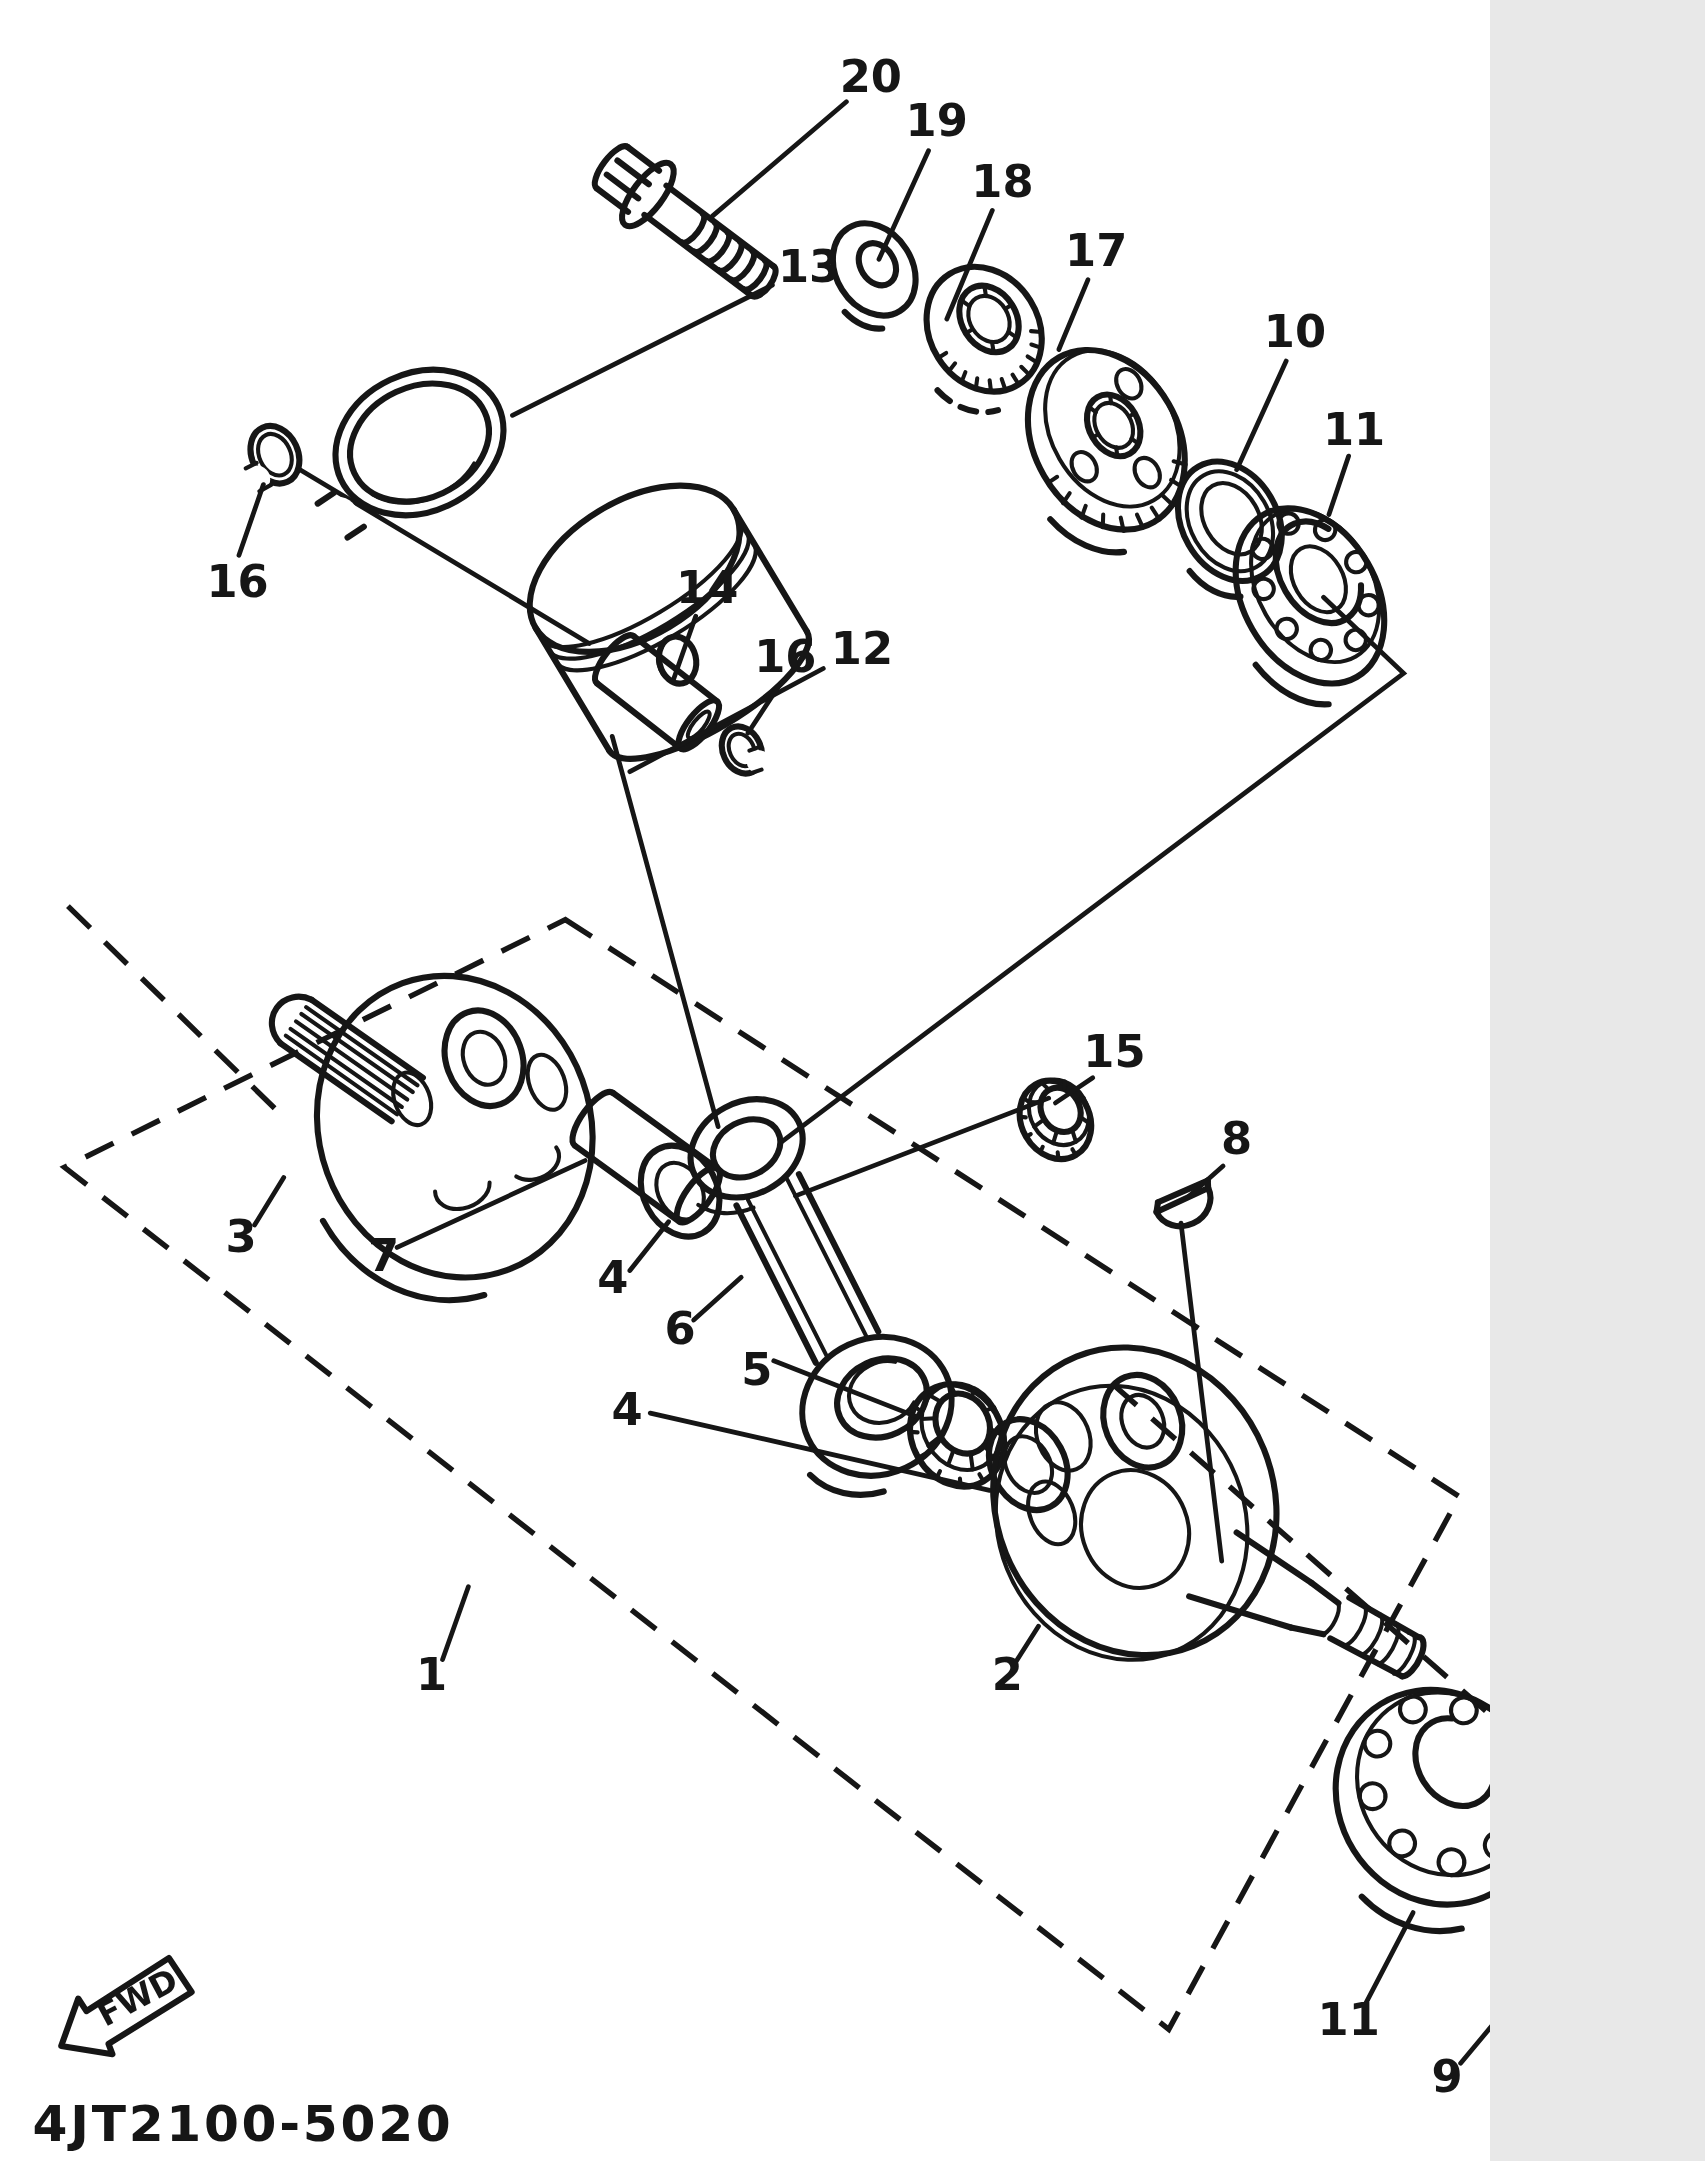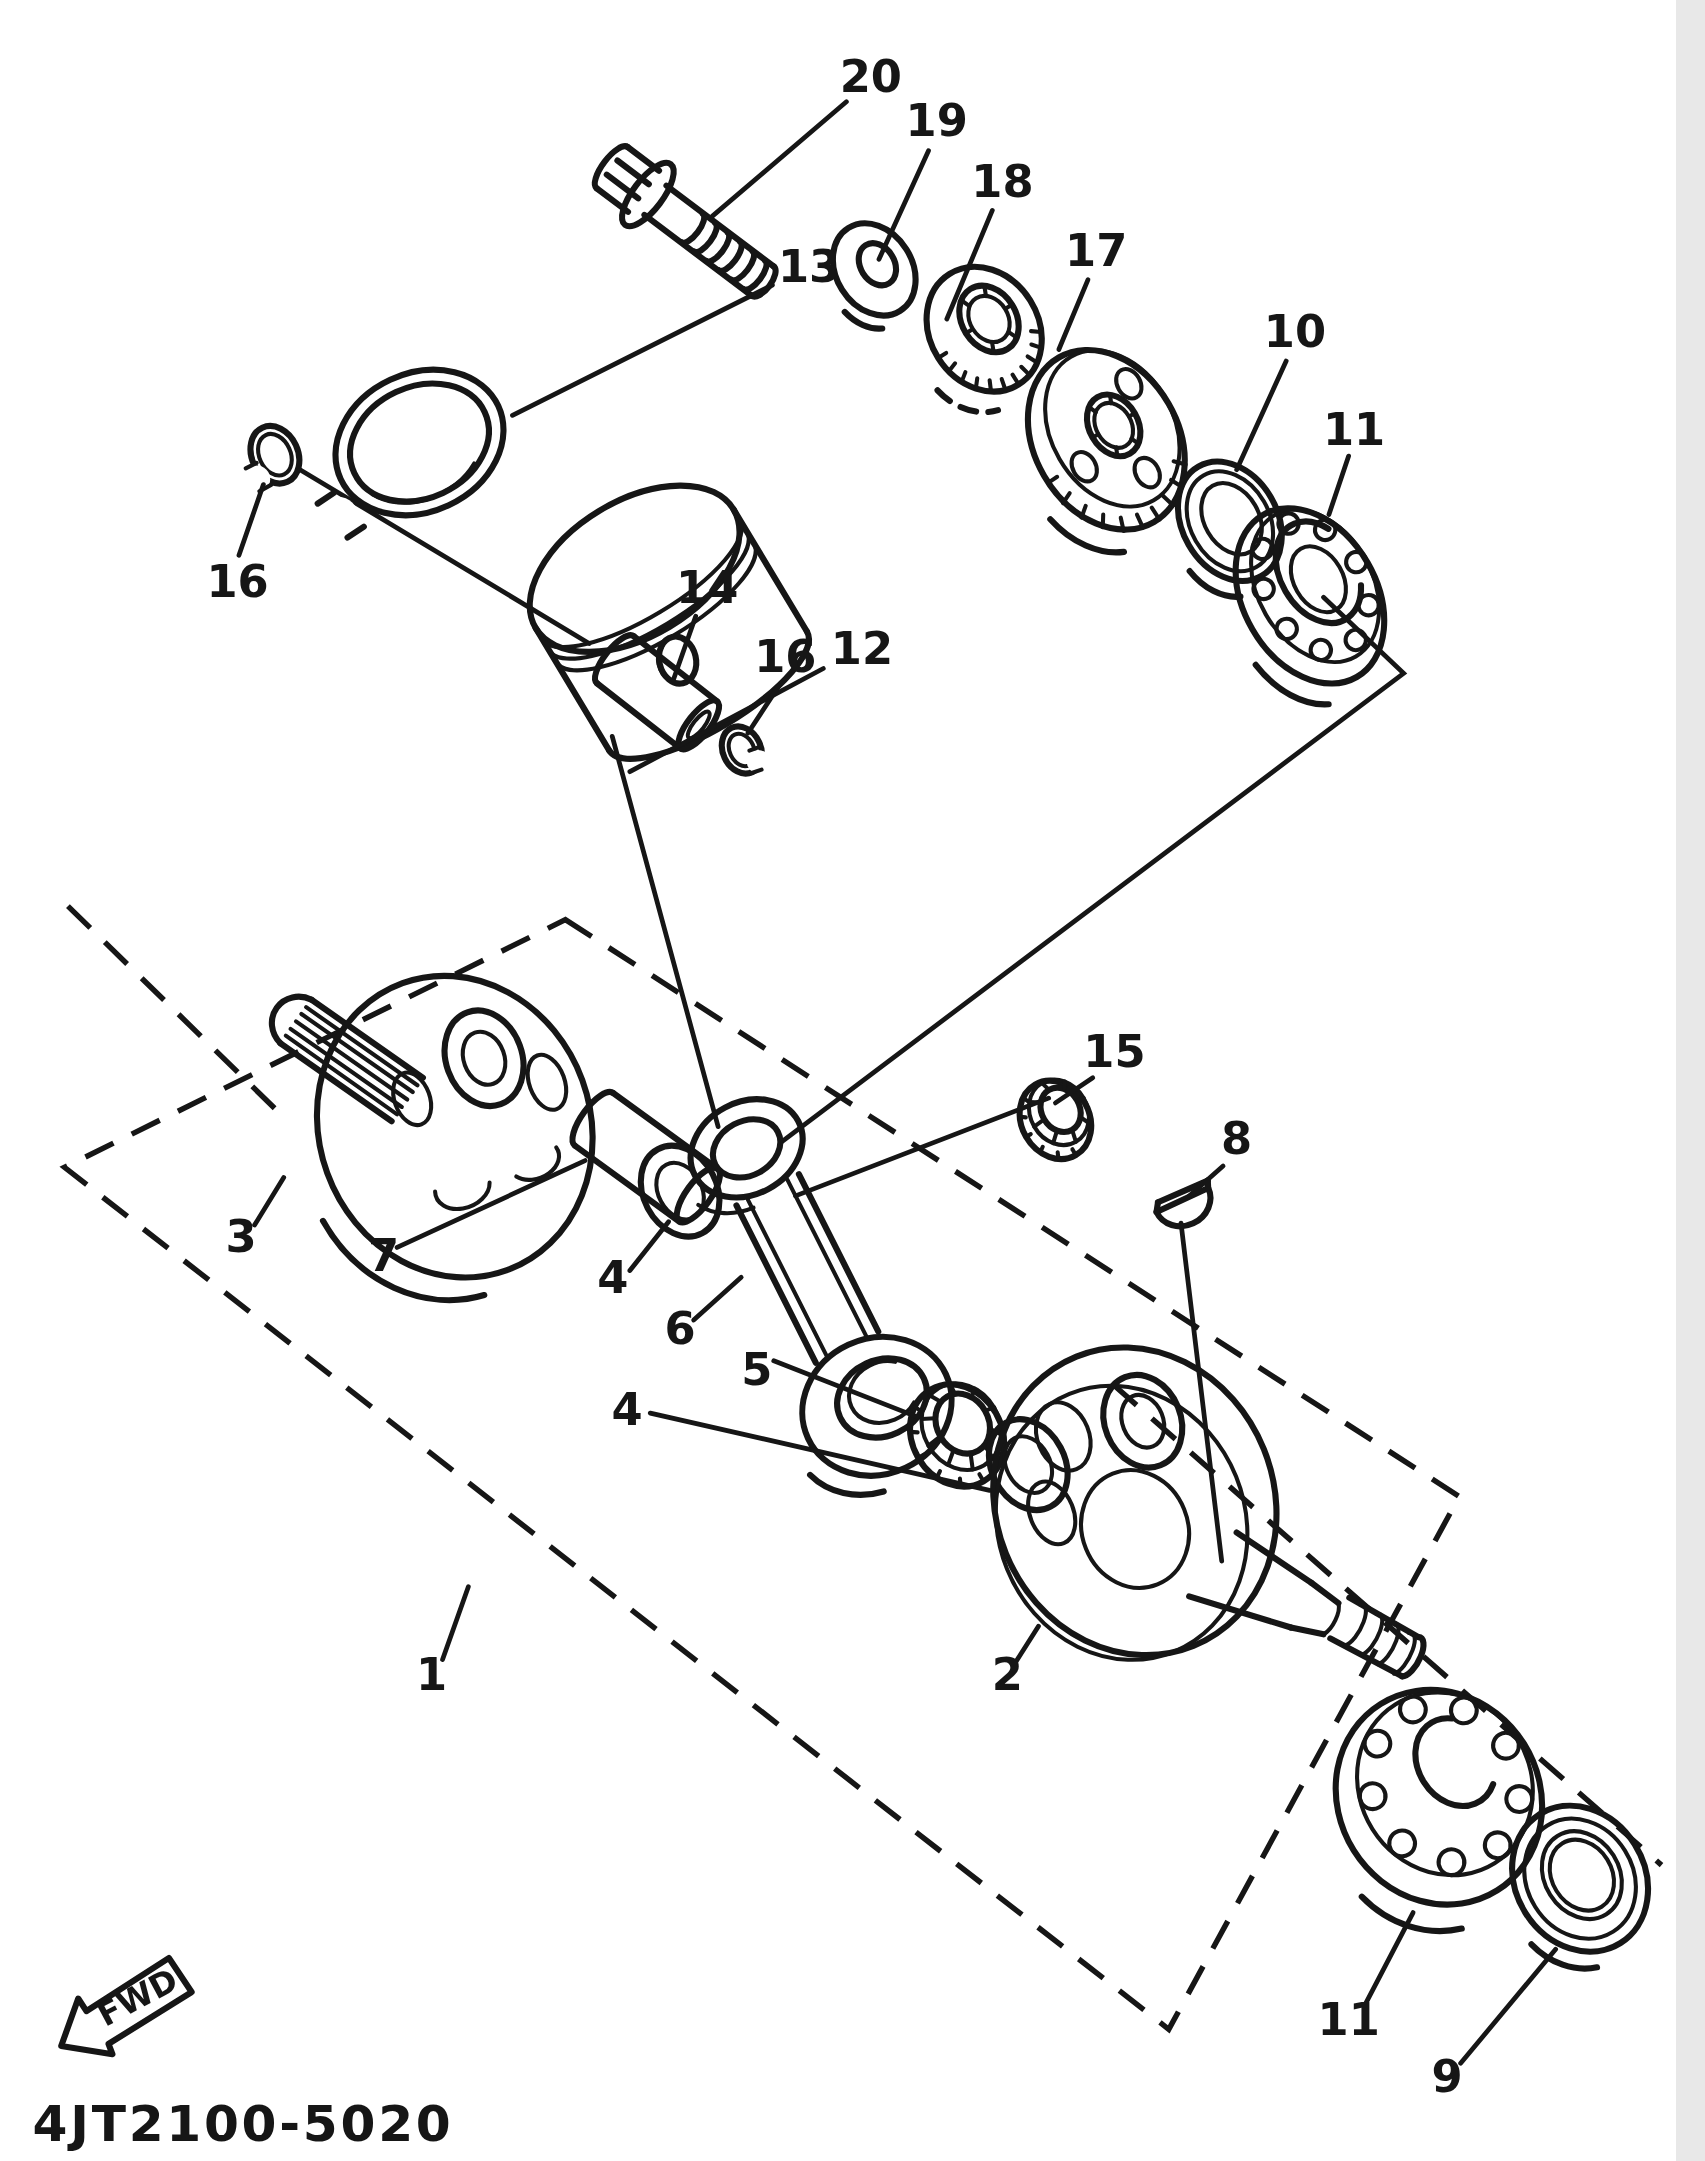--- a/index.html
+++ b/index.html
@@ -1,18 +1,18 @@
 <!DOCTYPE html>
 <html style="--ink: #161616; --paper: #ffffff;font-size:11px"><head>
 <meta charset="utf-8">
 <style>
   :root { --ink:#161616; --paper:#ffffff; }
   html,body { margin:0; padding:0; background:#e8e8e8; }
   #stage {
-    position:relative; width:1676px; height:2161px;
+    position:relative; width:1490px; height:2161px;
     background:var(--paper); overflow:hidden;
     font-family:"DejaVu Sans", sans-serif;
   }
   svg { display:block; }
   .art   { stroke:var(--ink); stroke-width:9; fill:none; stroke-linecap:round; stroke-linejoin:round; }
   .thin  { stroke-width:6; }
   .lead  { stroke:var(--ink); stroke-width:7; fill:none; stroke-linecap:round; }
   .boxln { stroke:var(--ink); stroke-width:8; fill:none; stroke-dasharray:46 30; }
   .callout { font:700 66px "DejaVu Sans", sans-serif; fill:var(--ink); }
   .code  { font:700 74px "DejaVu Sans", sans-serif; letter-spacing:4px; fill:var(--ink); }

